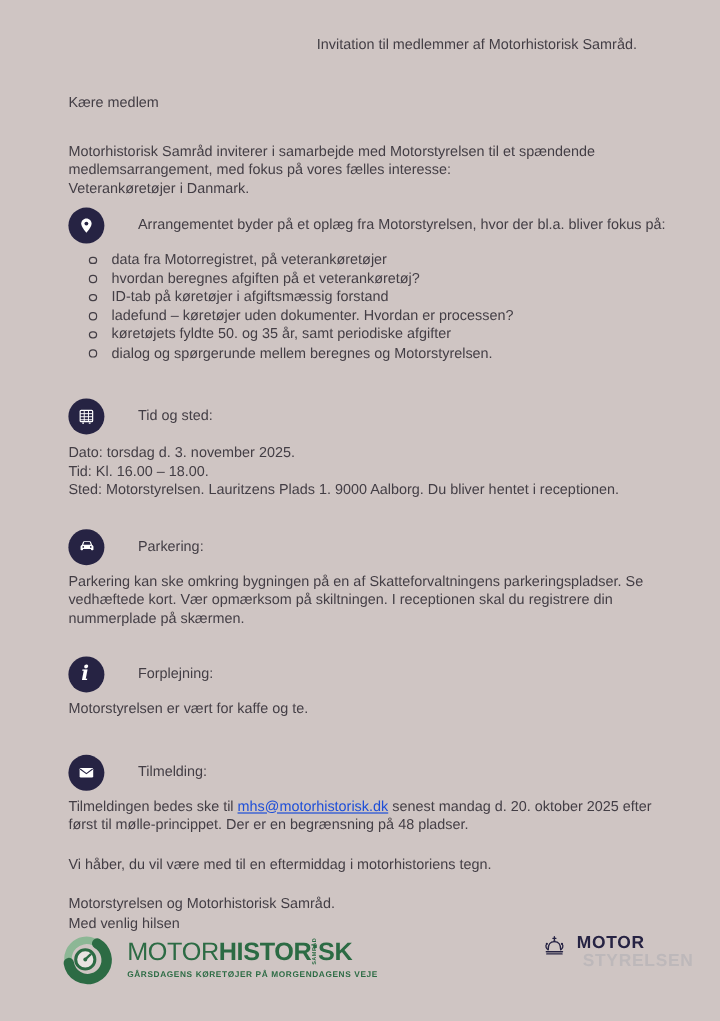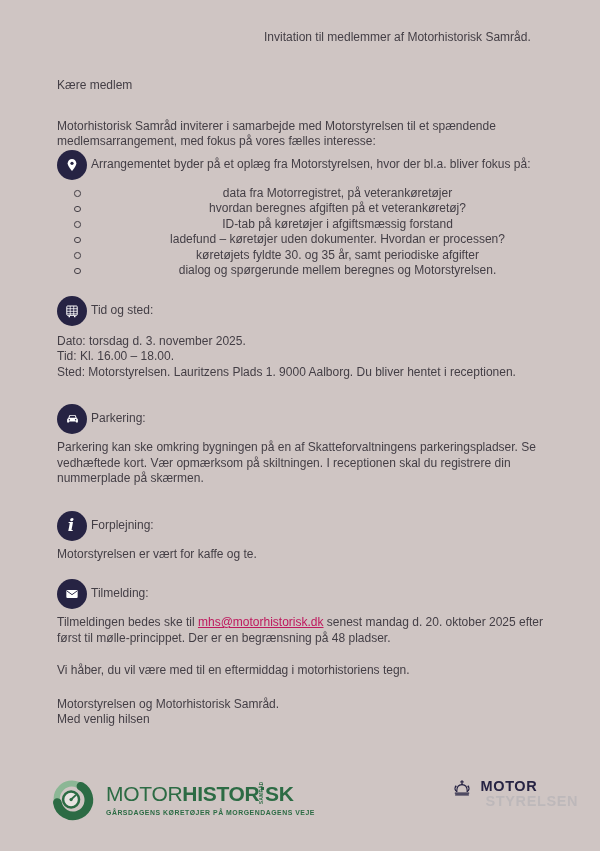--- a/index.html
+++ b/index.html
@@ -23,21 +23,21 @@
   }
   .content{
     position:absolute;
     left:57px;top:78px;
     width:525px;
   }
   .greeting{margin:0 0 25px 0;}
   .intro{margin:0;max-width:500px;}
   .intro-subject{margin:0 0 8px 0;}
   .icon-row{
-    display:flex;align-items:center;gap:4px;
+    display:flex;align-items:center;gap:28px;
     margin-top:0;
   }
   .icon-circle{
     width:30px;height:30px;border-radius:50%;
     background:#262343;
     display:flex;align-items:center;justify-content:center;
     flex-shrink:0;
   }
   .info-glyph{
     font-family:"DejaVu Serif",serif;
@@ -45,37 +45,36 @@
     color:#ffffff;font-size:17px;line-height:1;
     padding-right:2px;
   }
   ul.agenda-list{
     list-style:none;margin:6px 0 0 0;padding:0;
   }
   ul.agenda-list li{
     position:relative;
     padding-left:36px;
     margin:0;
-    text-align:center;
   }
   ul.agenda-list li::before{
     content:"";
     position:absolute;left:17px;top:4.5px;
     width:4.5px;height:4.5px;
     border:1.3px solid #433e45;
     border-radius:50%;
   }
   .sec-gap-lg{margin-top:24px;}
-  .sec-gap-md{margin-top:17px;}
+  .sec-gap-md{margin-top:30px;}
   .detail-block{margin-top:8px;}
   .body-par{margin-top:6px;}
   .parking-par{max-width:520px;}
   .reg-par{max-width:512px;}
   a.email-link{
-    color:#be185d;
+    color:#1d4ed8;
   }
   .hope-line{margin-top:17px;}
   .signoff-block{margin-top:18px;}
   .footer{
     position:absolute;
     left:0;right:0;bottom:0;height:80px;
   }
   .mhs-logo{
     position:absolute;left:48px;top:2px;
     display:flex;align-items:center;gap:8px;
@@ -131,36 +130,37 @@
 
 <div class="page">
 
   <div class="doc-title">Invitation til medlemmer af Motorhistorisk Samråd.</div>
 
   <div class="content">
 
     <p class="greeting">Kære medlem</p>
 
     <p class="intro">Motorhistorisk Samråd inviterer i samarbejde med Motorstyrelsen til et spændende medlemsarrangement, med fokus på vores fælles interesse:</p>
+    <p class="intro-subject">Veterankøretøjer i Danmark.</p>
 
     <div class="icon-row">
       <span class="icon-circle">
         <svg viewBox="0 0 24 24" width="16" height="16" aria-hidden="true">
           <path d="M12 3c-3.6 0-6.5 2.9-6.5 6.5C5.5 14 12 21 12 21s6.5-7 6.5-11.5C18.5 5.9 15.6 3 12 3z" fill="#ffffff"></path>
           <circle cx="12" cy="9.5" r="2.4" fill="#262343"></circle>
         </svg>
       </span>
       <span>Arrangementet byder på et oplæg fra Motorstyrelsen, hvor der bl.a. bliver fokus på:</span>
     </div>
     <ul class="agenda-list">
       <li>data fra Motorregistret, på veterankøretøjer</li>
       <li>hvordan beregnes afgiften på et veterankøretøj?</li>
       <li>ID-tab på køretøjer i afgiftsmæssig forstand</li>
       <li>ladefund – køretøjer uden dokumenter. Hvordan er processen?</li>
-      <li>køretøjets fyldte 30. og 35 år, samt periodiske afgifter</li>
+      <li>køretøjets fyldte 50. og 35 år, samt periodiske afgifter</li>
       <li>dialog og spørgerunde mellem beregnes og Motorstyrelsen.</li>
     </ul>
 
     <div class="icon-row sec-gap-md">
       <span class="icon-circle">
         <svg viewBox="0 0 24 24" width="16" height="16" aria-hidden="true">
           <rect x="4.2" y="4.5" width="15.6" height="14" rx="1.2" fill="none" stroke="#ffffff" stroke-width="1.5"></rect>
           <line x1="4.2" y1="8.6" x2="19.8" y2="8.6" stroke="#ffffff" stroke-width="1.2"></line>
           <line x1="4.2" y1="12.4" x2="19.8" y2="12.4" stroke="#ffffff" stroke-width="1.2"></line>
           <line x1="4.2" y1="16.2" x2="19.8" y2="16.2" stroke="#ffffff" stroke-width="1.2"></line>

